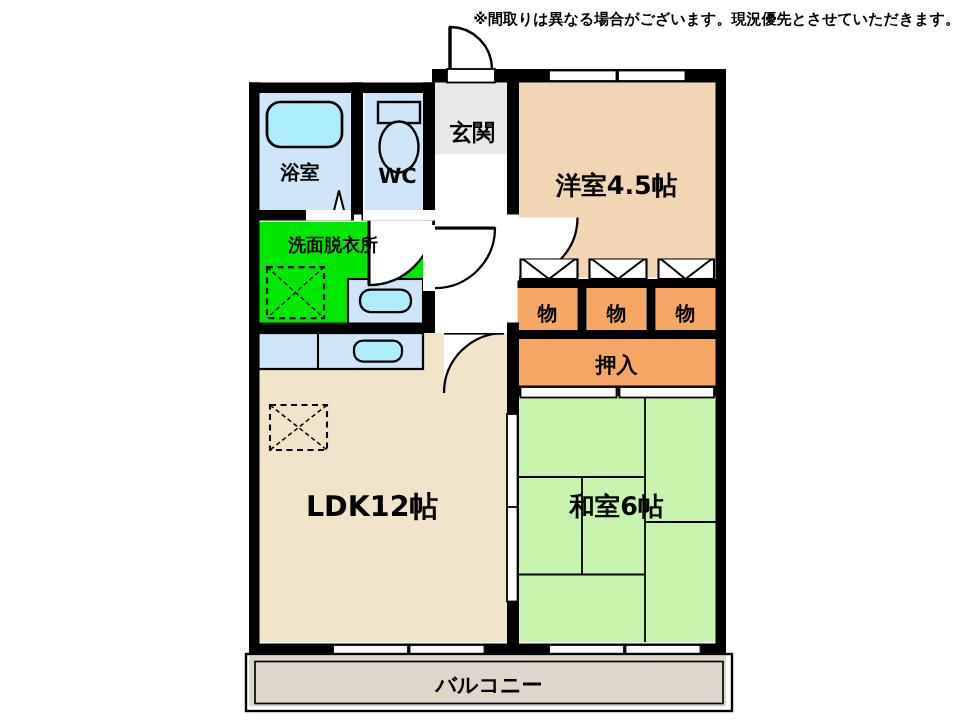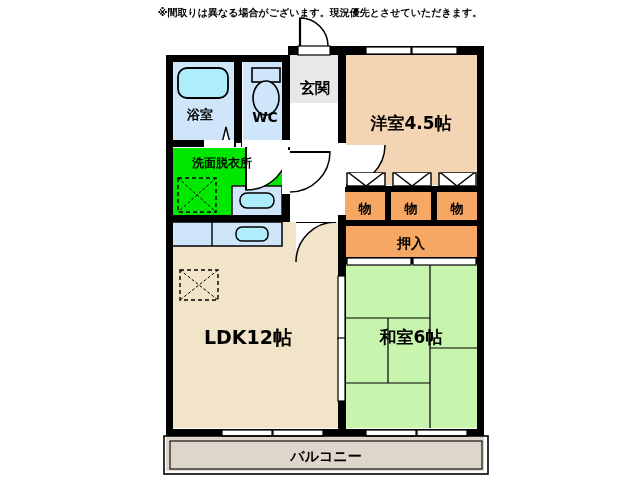--- a/index.html
+++ b/index.html
@@ -19,21 +19,21 @@
     left: 0;
     top: 0;
     width: 640px;
     height: 480px;
   }
   .disclaimer {
     position: absolute;
     left: 0;
     top: 6px;
     width: 640px;
-    text-align: center;
+    text-align: right;
     font-size: 10px;
     font-weight: bold;
     color: #000000;
     letter-spacing: 0px;
     font-family: "DejaVu Sans", "Liberation Sans", sans-serif;
   }
   
 </style>
 </head>
 <body>

